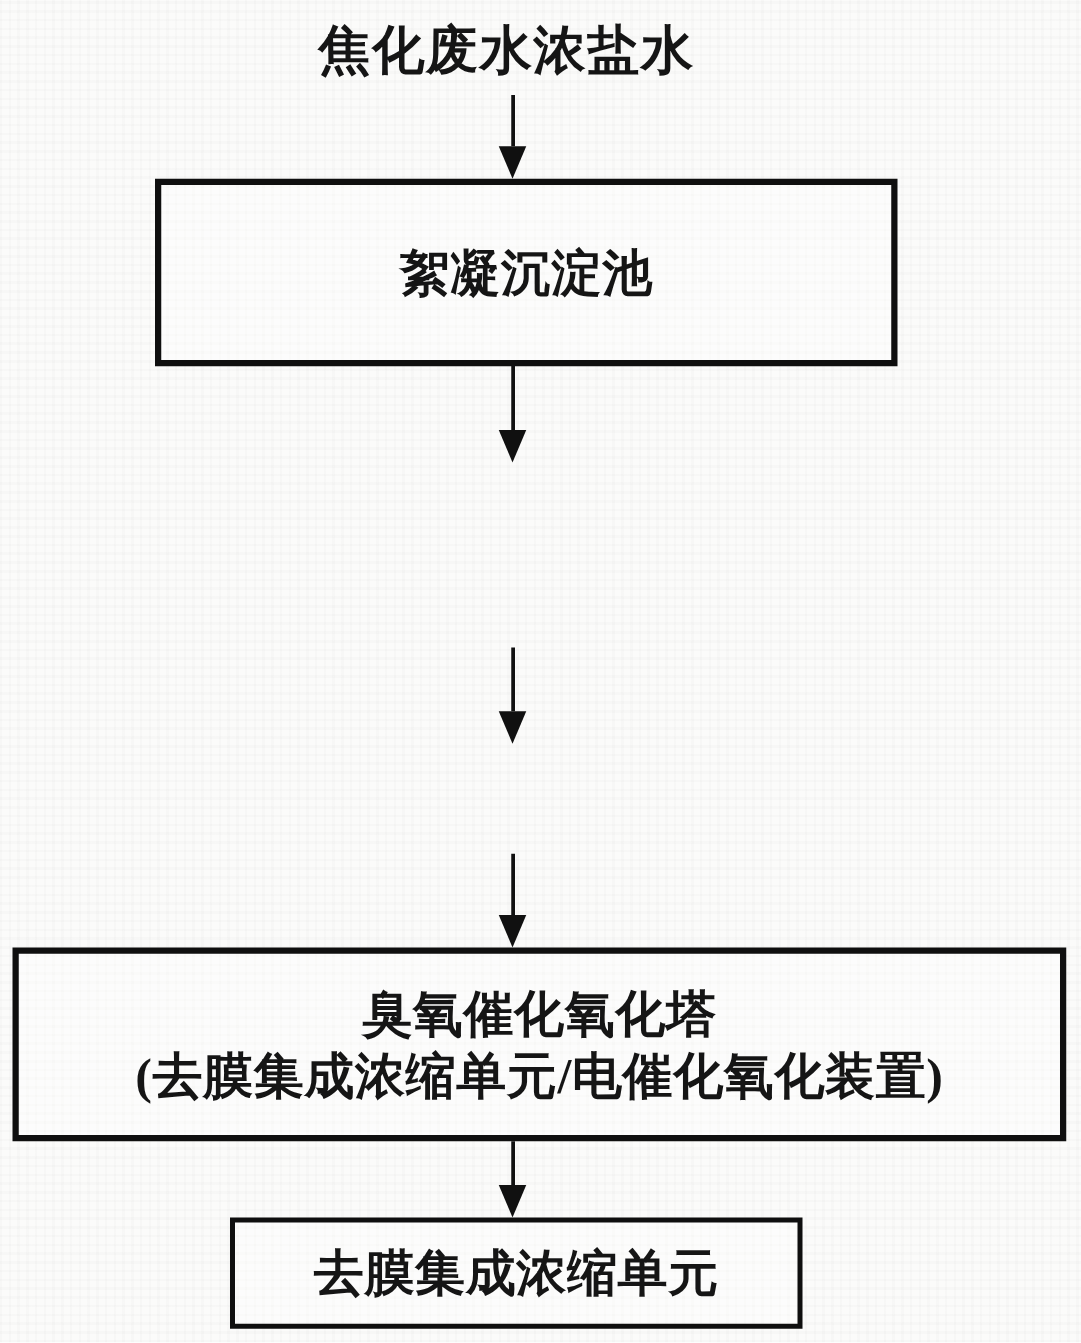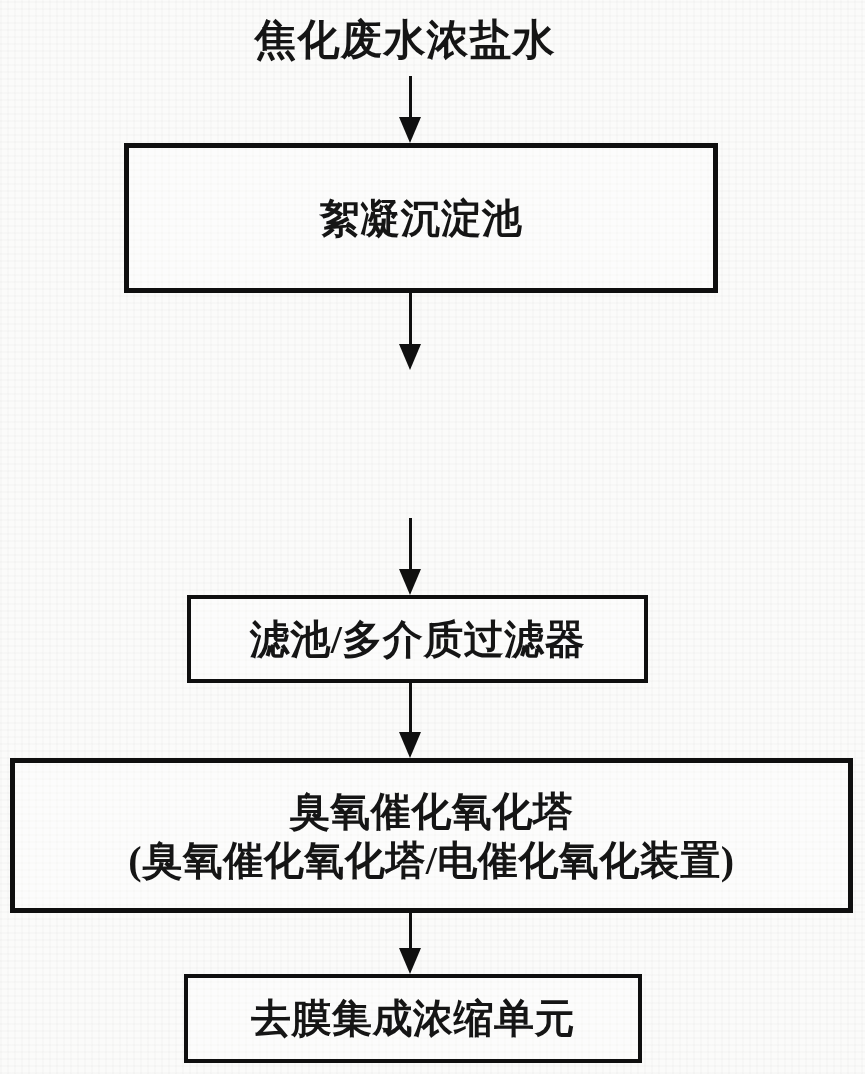--- a/index.html
+++ b/index.html
@@ -77,32 +77,29 @@
     <div class="shaft"></div>
     <div class="head"></div>
   </div>
 
 
   <div class="arrow" id="arrow-3">
     <div class="shaft"></div>
     <div class="head"></div>
   </div>
 
-  <div class="box" id="box-filter">
-    <div class="line">滤池/多介质过滤器</div>
-  </div>
 
   <div class="arrow" id="arrow-4">
     <div class="shaft"></div>
     <div class="head"></div>
   </div>
 
   <div class="box" id="box-advanced-oxidation">
     <div class="line">臭氧催化氧化塔</div>
-    <div class="line">(臭氧催化氧化塔/电催化氧化装置)</div>
+    <div class="line">(去膜集成浓缩单元/电催化氧化装置)</div>
   </div>
 
   <div class="arrow" id="arrow-5">
     <div class="shaft"></div>
     <div class="head"></div>
   </div>
 
   <div class="box" id="box-membrane">
     <div class="line">去膜集成浓缩单元</div>
   </div>

